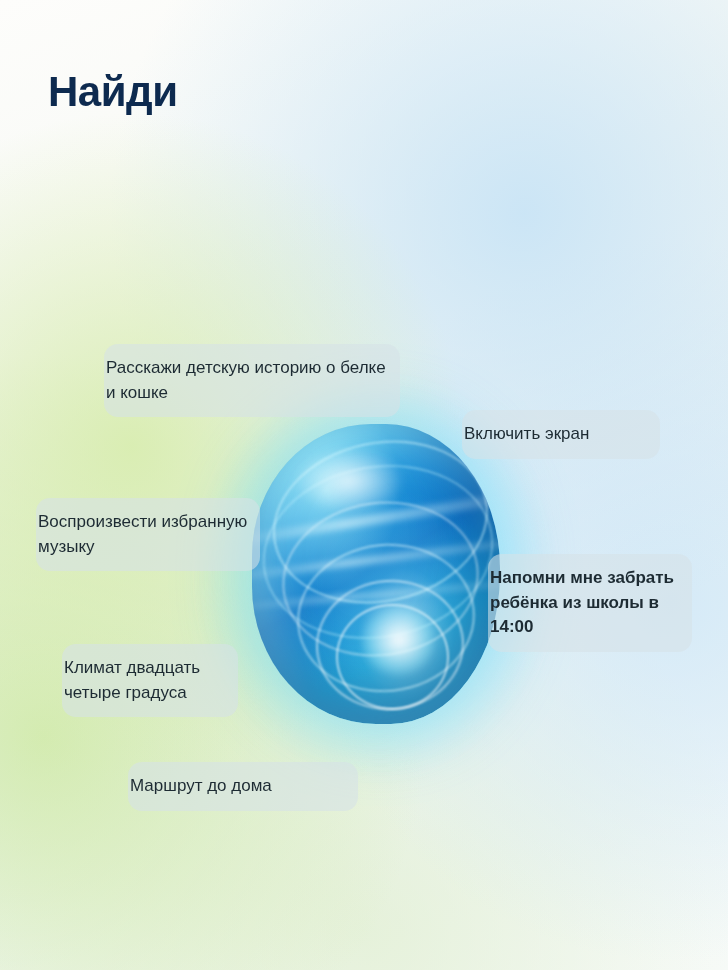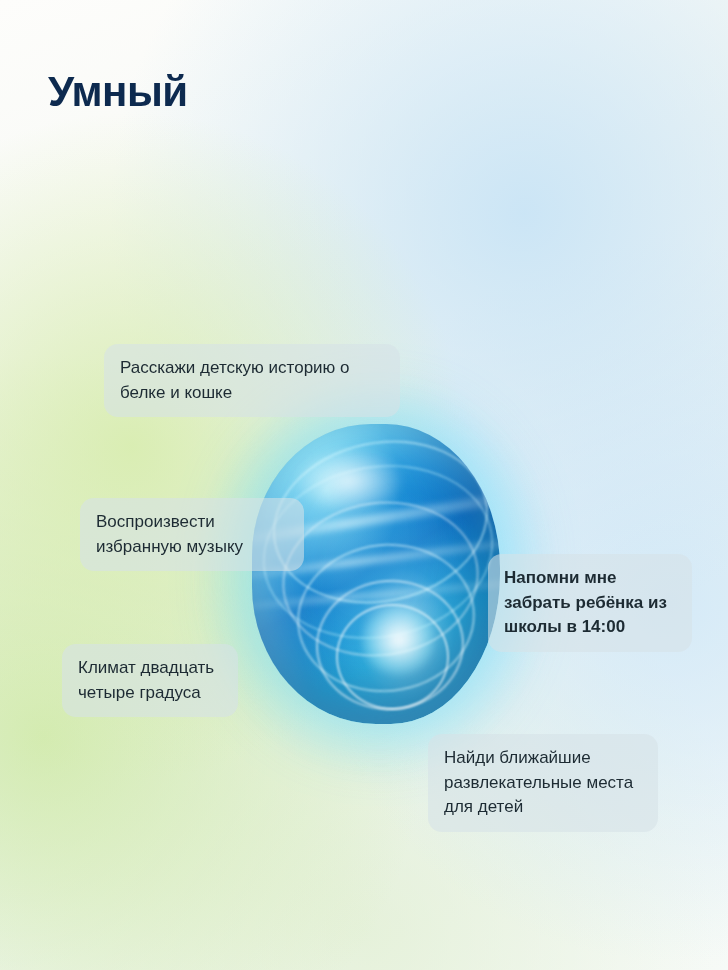--- a/index.html
+++ b/index.html
@@ -118,56 +118,57 @@
     background: radial-gradient(ellipse at 50% 50%, rgba(255,255,255,0.9) 0%, rgba(180,245,255,0.35) 55%, rgba(255,255,255,0) 75%);
     filter: blur(3px);
   }
   .bubble {
     position: absolute;
     background: rgba(214, 226, 231, 0.58);
     border-radius: 14px;
     color: #1d2b33;
     font-size: 17px;
     line-height: 1.45;
-    padding: 12px 16px;
+    padding: 12px 2px;
     box-sizing: border-box;
   }
   .b-story   { left: 104px; top: 344px;  width: 296px; }
   .b-screen  { left: 462px; top: 410px;  width: 198px; text-align: left; }
-  .b-music   { left: 36px;  top: 498px;  width: 224px; margin-left: 44px; }
+  .b-music   { left: 36px;  top: 498px;  width: 224px; }
   .b-remind  { left: 488px; top: 554px;  width: 204px; font-weight: bold; }
   .b-climate { left: 62px;  top: 644px;  width: 176px; }
   .b-route   { left: 128px; top: 762px;  width: 230px; }
   .b-places  { left: 428px; top: 734px;  width: 230px; }
 </style>
 </head>
 <body>
 
 <div class="poster">
 
   <div class="headline">
-    <span class="line line2">Умный</span>
+    <span class="line line2">Найди</span>
   </div>
 
   <div class="orb-wrap">
     <div class="orb-glow"></div>
     <div class="orb">
       <div class="ripple r1"></div>
       <div class="ripple r2"></div>
       <div class="ripple r3"></div>
       <div class="ripple r4"></div>
       <div class="ripple r5"></div>
       <div class="ripple r6"></div>
       <div class="band b1"></div>
       <div class="band b2"></div>
       <div class="band b3"></div>
       <div class="highlight"></div>
       <div class="core"></div>
     </div>
   </div>
 
   <div class="bubble b-story">Расскажи детскую историю о белке и кошке</div>
+  <div class="bubble b-screen">Включить экран</div>
   <div class="bubble b-music">Воспроизвести избранную музыку</div>
   <div class="bubble b-remind">Напомни мне забрать ребёнка из школы в 14:00</div>
   <div class="bubble b-climate">Климат двадцать четыре градуса</div>
-  <div class="bubble b-places">Найди ближайшие развлекательные места для детей</div>
+  <div class="bubble b-route">Маршрут до дома</div>
 
 </div>
 
 </body></html>

